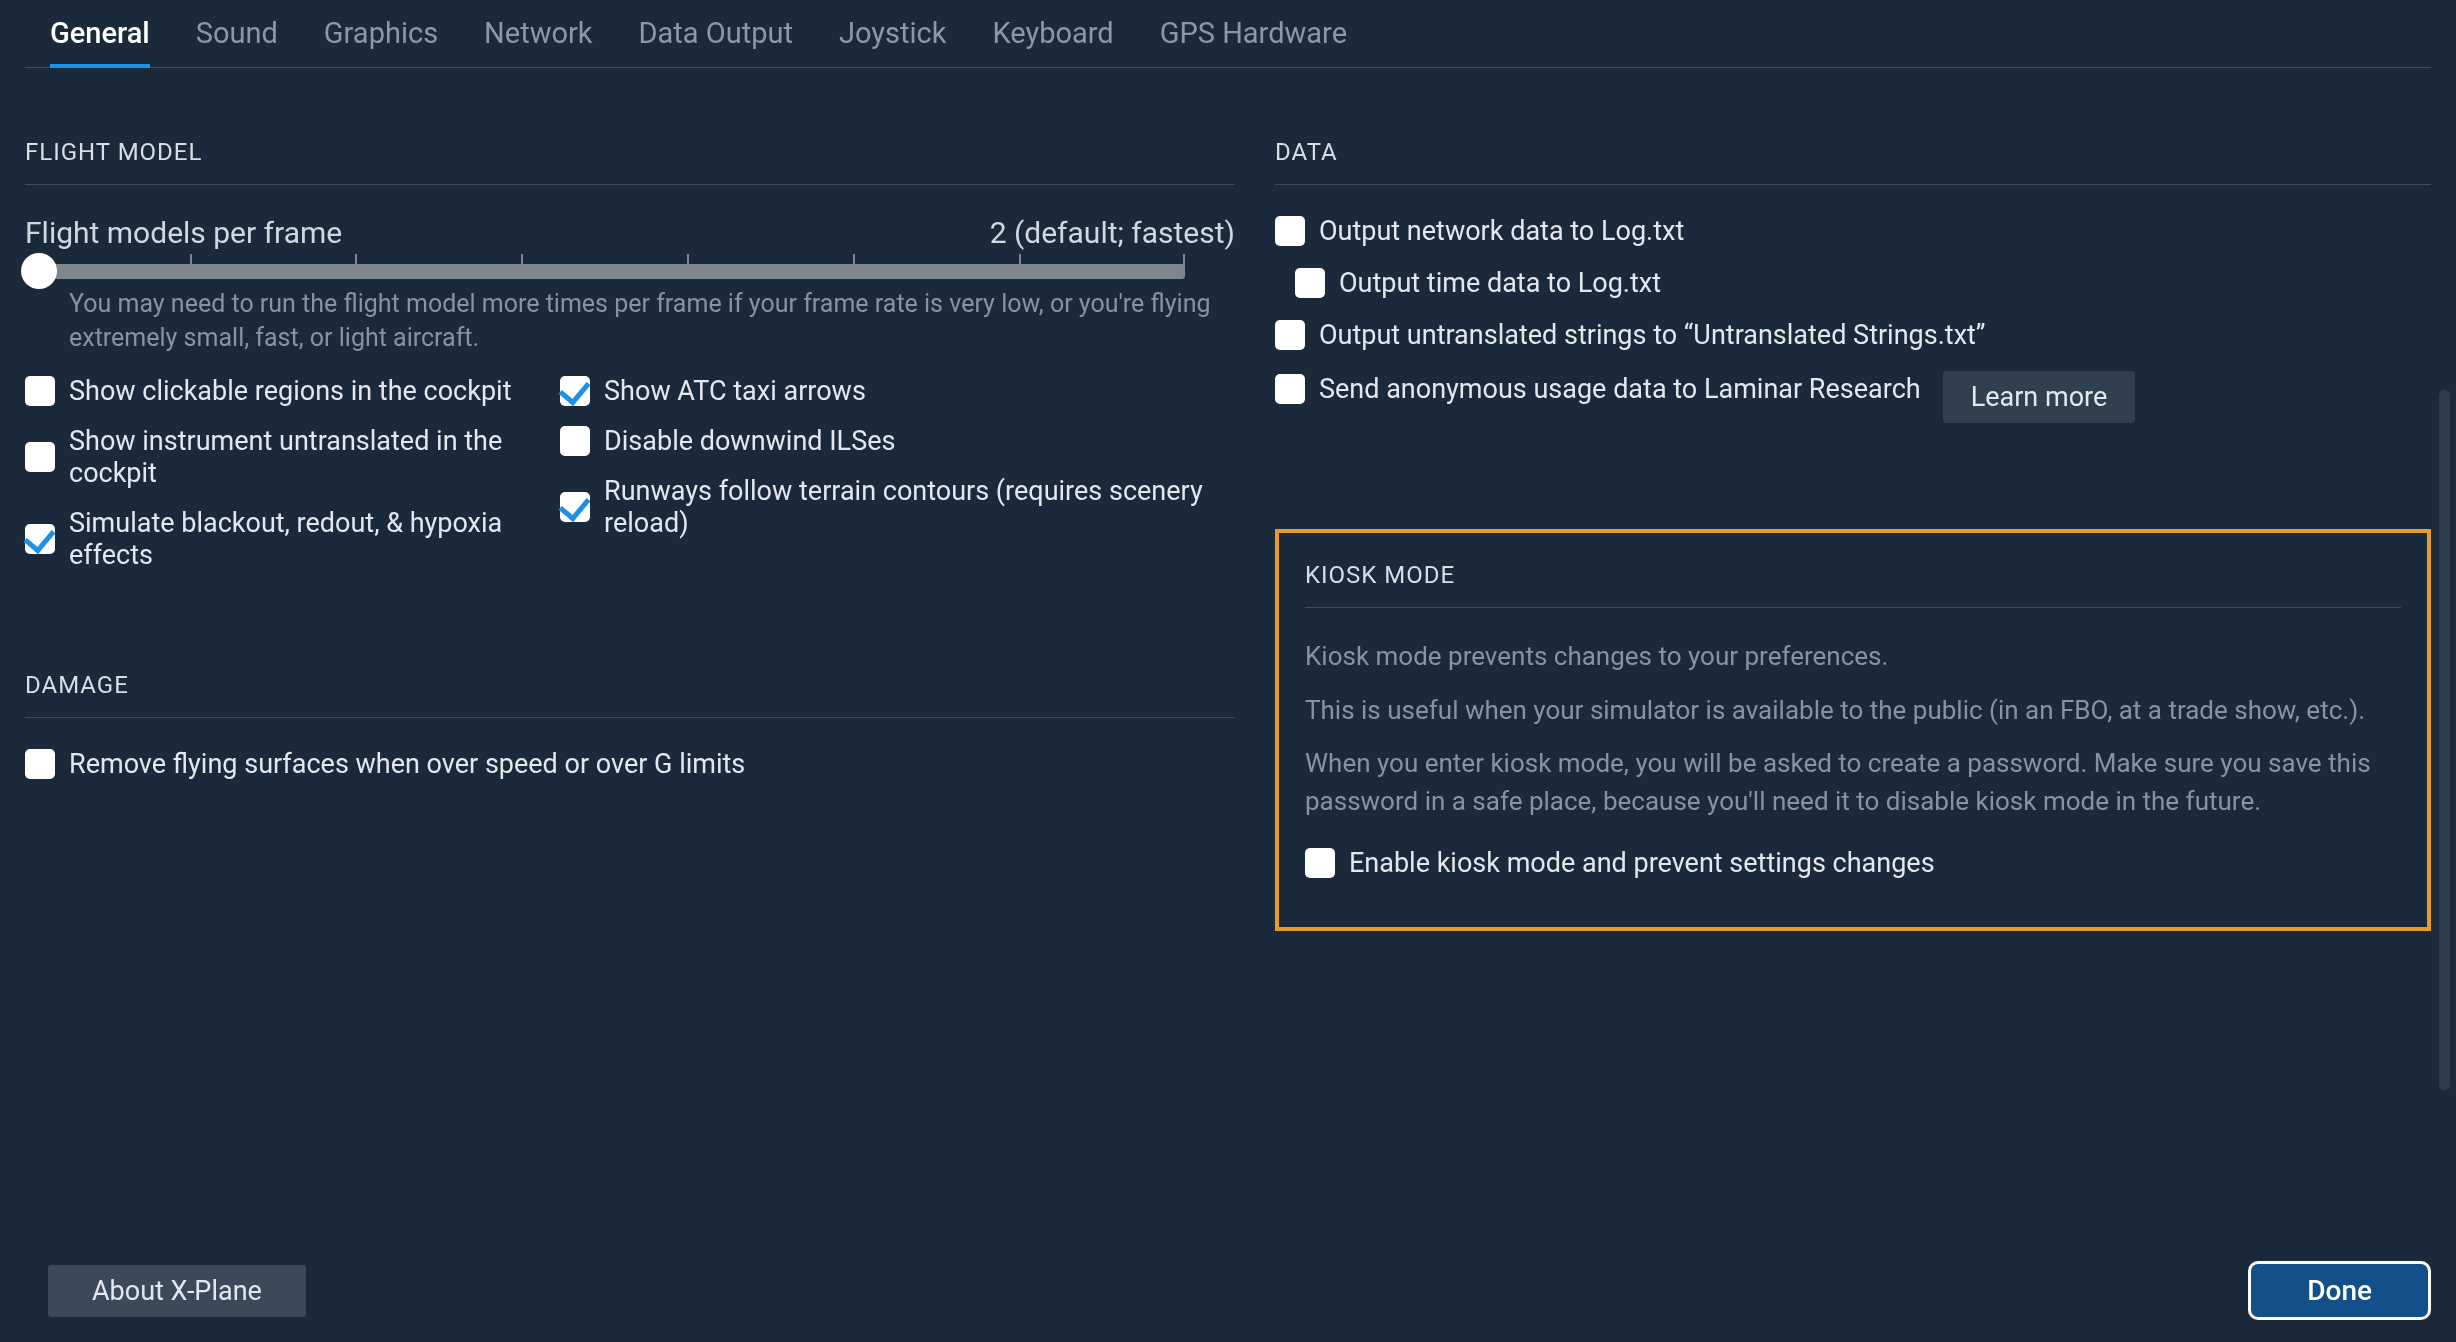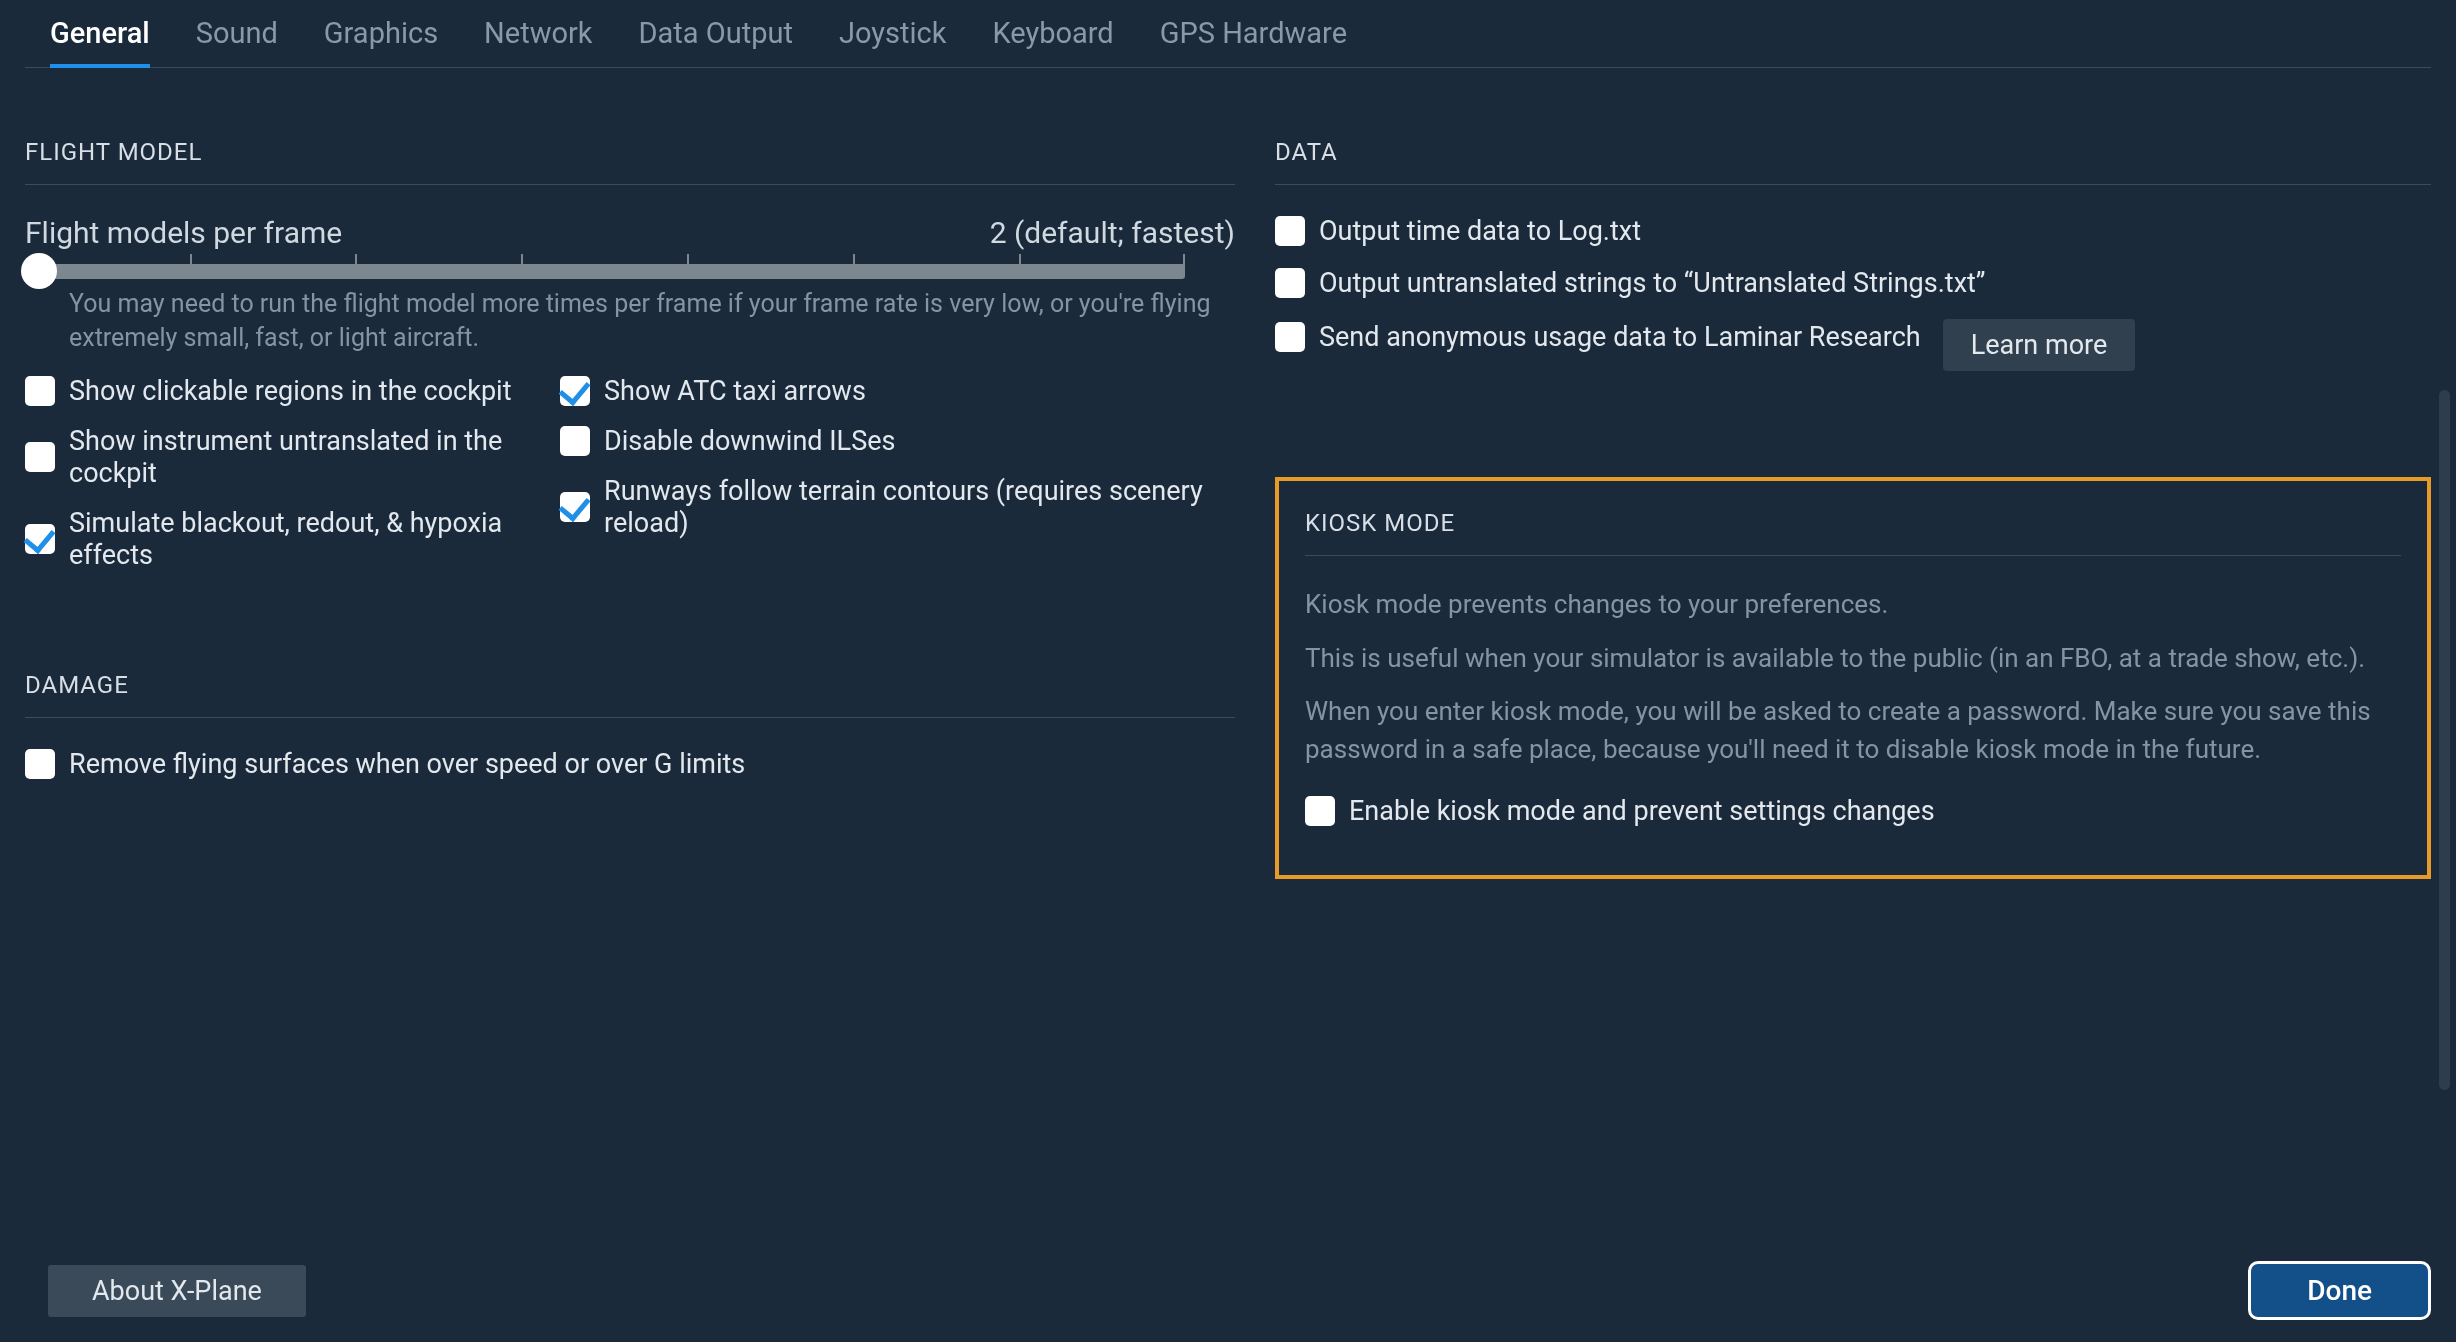--- a/index.html
+++ b/index.html
@@ -296,20 +296,24 @@
 
     </div>
 
     <div class="col-right">
 
       <div class="data-section">
         <div class="section-title">DATA</div>
         <div id="data-checks">
             <div class="chk-row" style="margin-bottom: 20px;">
               <div class="chk-box"></div>
+              <span>Output network data to Log.txt</span>
+            </div>
+            <div class="chk-row" style="margin-bottom: 20px; margin-left: 20px;">
+              <div class="chk-box"></div>
               <span>Output time data to Log.txt</span>
             </div>
             <div class="chk-row" style="margin-bottom: 20px;">
               <div class="chk-box"></div>
               <span>Output untranslated strings to “Untranslated Strings.txt”</span>
             </div>
           </div>
         <div class="chk-with-button">
           <div id="anon-check">
               <div class="chk-row">

